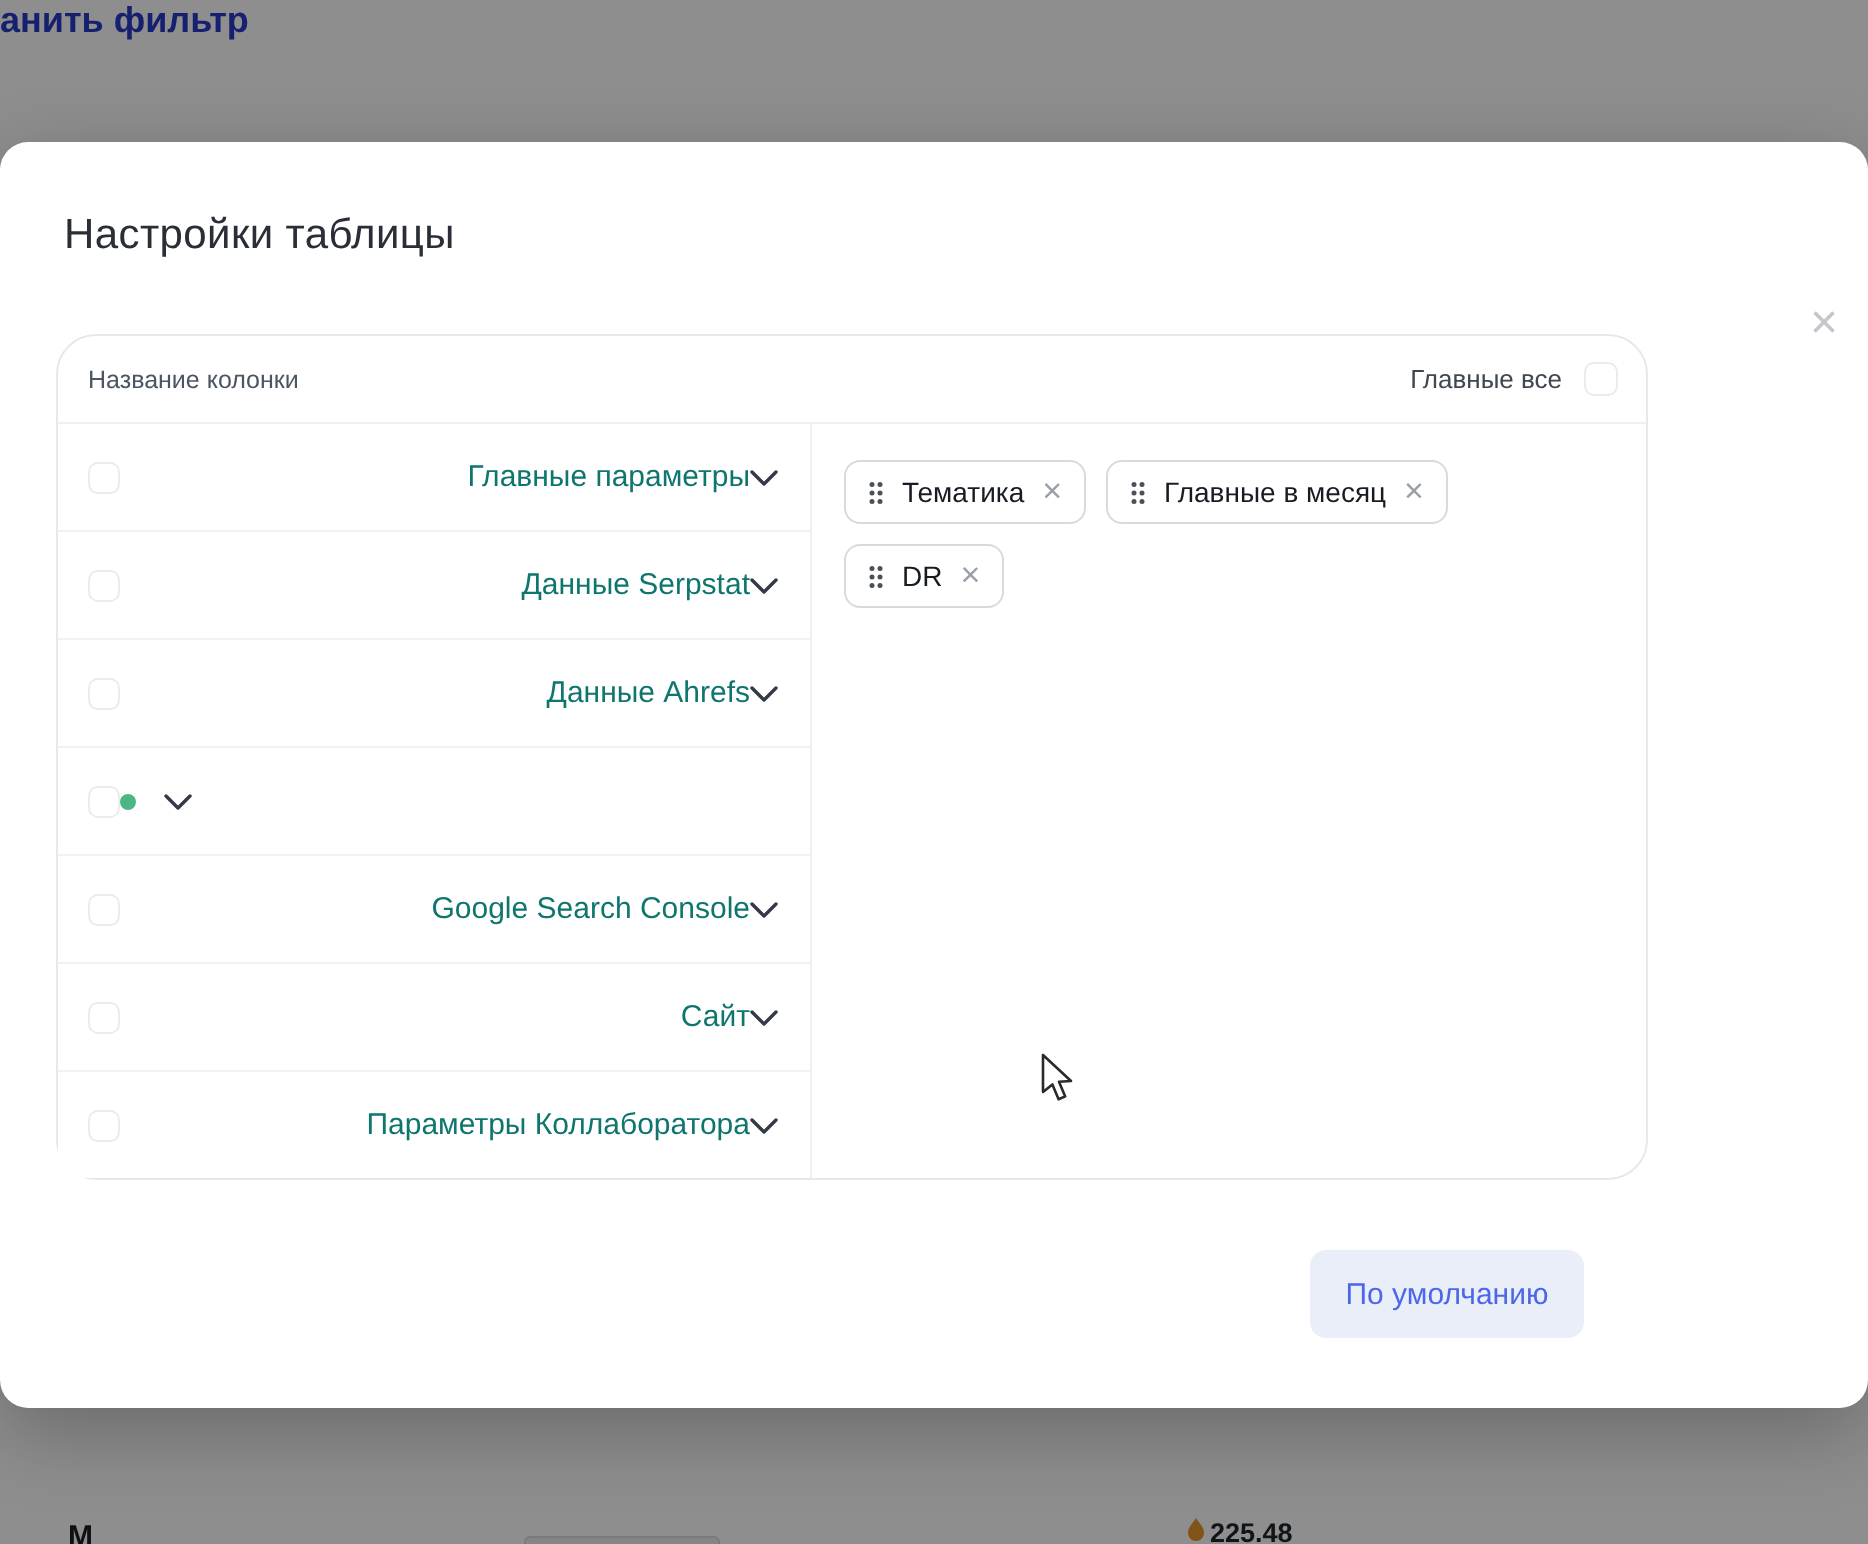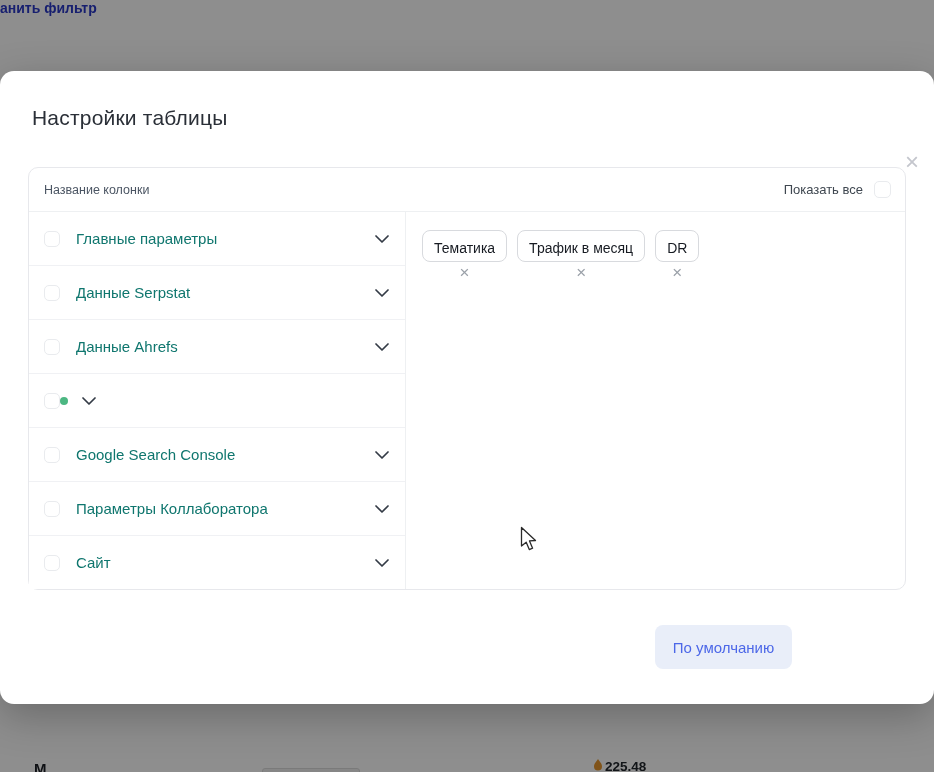--- a/index.html
+++ b/index.html
@@ -6,21 +6,21 @@
   html,body { width:934px; height:772px; }
   body {
     position:relative; overflow:hidden; background:#fff;
     font-family:"Liberation Sans", sans-serif;
     -webkit-font-smoothing:antialiased;
   }
 
   
   .page-behind { position:absolute; inset:0; background:#fff; }
   .bd-link {
-    position:absolute; left:0; top:49; font-size:14px; font-weight:700;
+    position:absolute; left:0; top:49; font-size:18px; font-weight:700;
     color:#2a38c8; cursor:pointer;
   }
   .bd-letter { position:absolute; left:34px; top:760px; font-size:15px; font-weight:700; color:#1a1e24; }
   .bd-pill { position:absolute; left:262px; top:768px; width:98px; height:12px;
     background:#f1f1f1; border:1px solid #dcdcdc; border-radius:3px; }
   .bd-row-value { position:absolute; left:594px; top:759px; display:flex; align-items:flex-start; gap:3px; }
   .bd-row-value .num { font-size:13.5px; font-weight:700; color:#21262c; }
 
   
   .overlay { position:absolute; inset:0; background:rgba(0,0,0,0.445); z-index:5; }
@@ -36,22 +36,22 @@
     font-size:24px; font-weight:300; line-height:26px; text-align:center;
     color:#c4c6cd; cursor:pointer; user-select:none;
   }
   .modal-title {
     position:absolute; left:32px; top:35px; font-size:21px; color:#2a2f37;
     letter-spacing:.2px;
   }
 
   
   .panel {
-    position:absolute; left:28px; top:96px; width:878px; height:423px;
-    border:1px solid #e7e8ec; border-radius:10px; background:#fff;
+    position:absolute; left:28px; top:96px; width:796px; height:423px;
+    border:1px solid #e7e8ec; border-radius:20px; background:#fff;text-align:right;
   }
   .panel-header {
     height:44px; display:flex; align-items:center; justify-content:space-between;
     padding:0 14px 0 15px; border-bottom:1px solid #eef0f2;
   }
   .panel-header .hdr-label { font-size:12.5px; color:#4b5563; }
   .show-all { display:flex; align-items:center; gap:11px; }
   .show-all .sa-label { font-size:13px; color:#3f4750; }
   .cbox {
     width:17px; height:17px; background:#fff; border:1.5px solid #e9ebee;
@@ -70,21 +70,20 @@
   .dot { width:8px; height:8px; border-radius:50%; background:#4cb782; margin-right:14px; flex:none; }
   .chev { flex:none; display:block; }
 
   
   .chips-col { flex:1; padding:18px 16px; display:flex; flex-wrap:wrap; gap:10px;
     align-content:flex-start; align-items:flex-start; }
   .chip {
     display:inline-flex; align-items:center; height:32px; padding:0 11px;
     background:#fff; border:1px solid #d8dade; border-radius:8px; gap:9px;
     cursor:grab;
-    flex-direction:column;
   }
   .chip-label { font-size:14px; color:#171b22; white-space:nowrap; }
   .chip-x { font-size:17px; line-height:1; color:#9aa0a8; cursor:pointer; margin-top:-1px; }
   .grip { display:block; cursor:grab; }
 
   
   .btn { position:absolute; top:554px; height:44px; border:none; border-radius:8px;
     font-family:"Liberation Sans", sans-serif; font-size:15px; cursor:pointer;
     display:flex; align-items:center; justify-content:center; }
   .btn-default { right:142px; width:137px; background:#e9eef9; color:#4c67e8; }
@@ -111,21 +110,21 @@
 <div class="overlay"></div>
 
 <div class="modal">
   <div class="close-btn">×</div>
   <div class="modal-title">Настройки таблицы</div>
 
   <div class="panel">
     <div class="panel-header">
       <span class="hdr-label">Название колонки</span>
       <span class="show-all">
-        <span class="sa-label">Показать все</span>
+        <span class="sa-label">Главные все</span>
         <span class="cbox"></span>
       </span>
     </div>
 
     <div class="panel-body">
       <div class="cat-col">
 
         <div class="cat-row">
           <span class="cbox"></span>
           <span class="cat-label">Главные параметры</span>
@@ -161,29 +160,29 @@
         <div class="cat-row">
           <span class="cbox"></span>
           <span class="cat-label">Google Search Console</span>
           <svg class="chev" width="14" height="8" viewBox="0 0 14 8">
               <path d="M1 1 L7 7 L13 1" fill="none" stroke="#343b46" stroke-width="1.7" stroke-linecap="round" stroke-linejoin="round"></path>
             </svg>
         </div>
 
         <div class="cat-row">
           <span class="cbox"></span>
+          <span class="cat-label">Сайт</span>
+          <svg class="chev" width="14" height="8" viewBox="0 0 14 8">
+              <path d="M1 1 L7 7 L13 1" fill="none" stroke="#343b46" stroke-width="1.7" stroke-linecap="round" stroke-linejoin="round"></path>
+            </svg>
+        </div>
+
+        <div class="cat-row">
+          <span class="cbox"></span>
           <span class="cat-label">Параметры Коллаборатора</span>
-          <svg class="chev" width="14" height="8" viewBox="0 0 14 8">
-              <path d="M1 1 L7 7 L13 1" fill="none" stroke="#343b46" stroke-width="1.7" stroke-linecap="round" stroke-linejoin="round"></path>
-            </svg>
-        </div>
-
-        <div class="cat-row">
-          <span class="cbox"></span>
-          <span class="cat-label">Сайт</span>
           <svg class="chev" width="14" height="8" viewBox="0 0 14 8">
               <path d="M1 1 L7 7 L13 1" fill="none" stroke="#343b46" stroke-width="1.7" stroke-linecap="round" stroke-linejoin="round"></path>
             </svg>
         </div>
 
       </div>
 
       <div class="chips-col">
 
         <div class="chip">
@@ -205,21 +204,21 @@
           <svg class="grip" width="8" height="13" viewBox="0 0 8 13">
               <g fill="#4a5158">
                 <circle cx="2" cy="2.2" r="1.25"></circle>
                 <circle cx="6" cy="2.2" r="1.25"></circle>
                 <circle cx="2" cy="6.5" r="1.25"></circle>
                 <circle cx="6" cy="6.5" r="1.25"></circle>
                 <circle cx="2" cy="10.8" r="1.25"></circle>
                 <circle cx="6" cy="10.8" r="1.25"></circle>
               </g>
             </svg>
-          <span class="chip-label">Трафик в месяц</span>
+          <span class="chip-label">Главные в месяц</span>
           <span class="chip-x">×</span>
         </div>
 
         <div class="chip">
           <svg class="grip" width="8" height="13" viewBox="0 0 8 13">
               <g fill="#4a5158">
                 <circle cx="2" cy="2.2" r="1.25"></circle>
                 <circle cx="6" cy="2.2" r="1.25"></circle>
                 <circle cx="2" cy="6.5" r="1.25"></circle>
                 <circle cx="6" cy="6.5" r="1.25"></circle>

